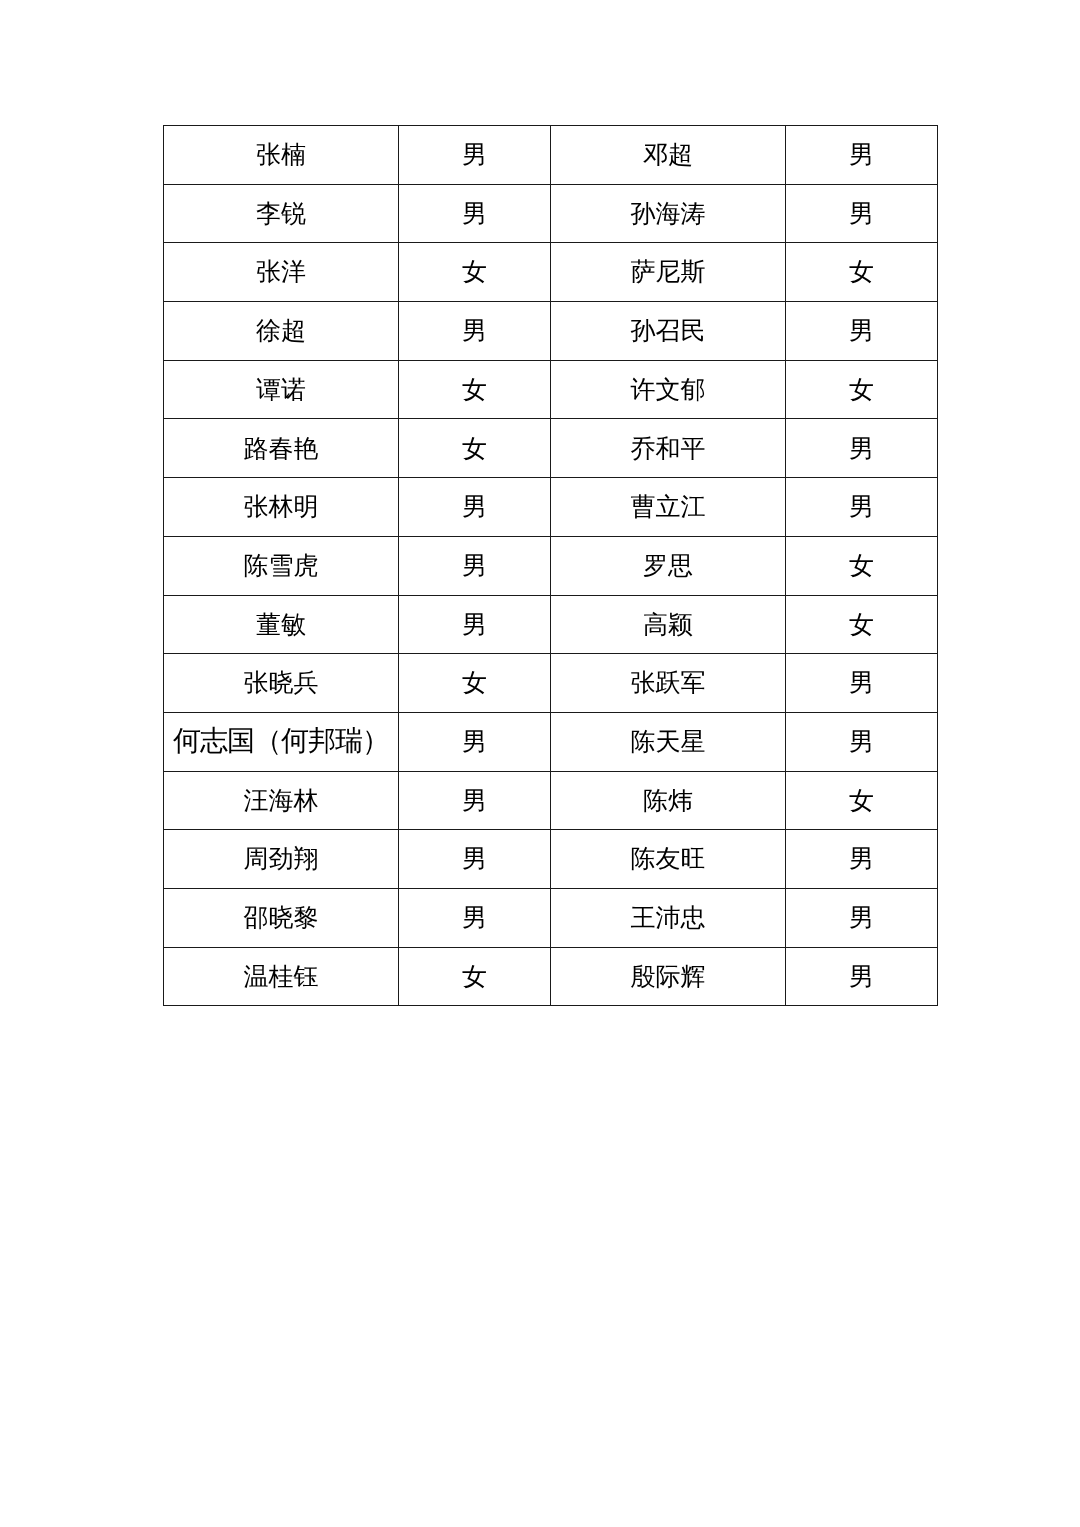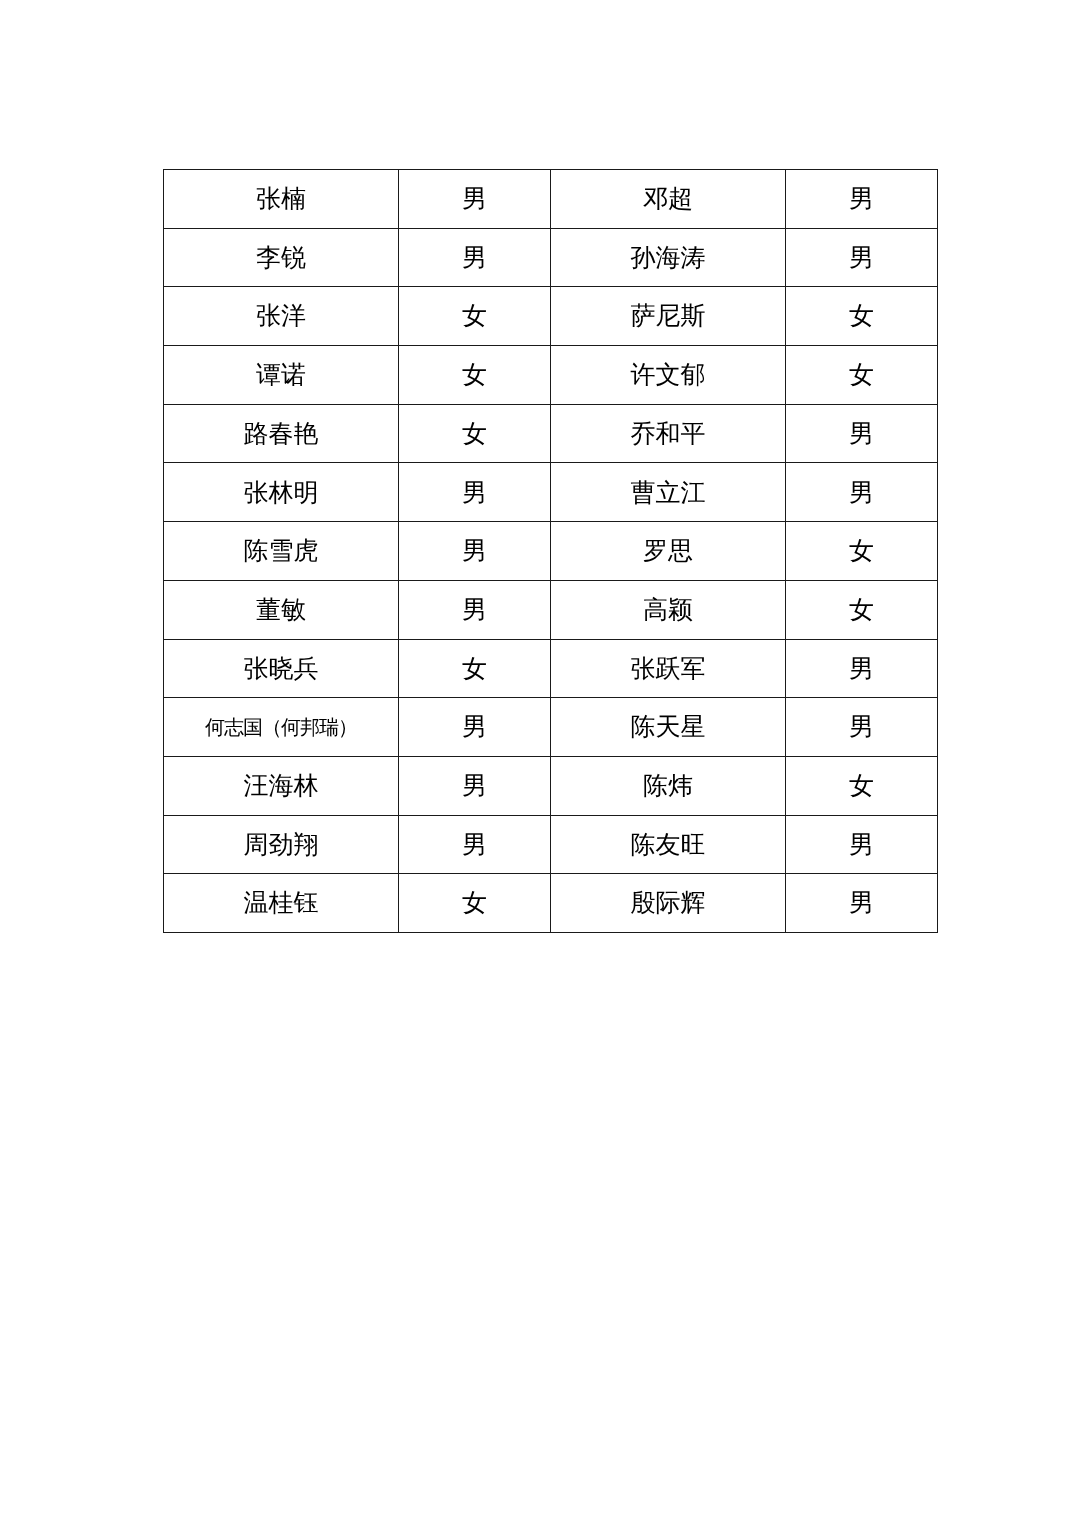--- a/index.html
+++ b/index.html
@@ -23,21 +23,20 @@
   .table-wrap {
     position: absolute;
     left: 163px;
     top: 125px;
     width: 754px;
   }
   table.roster {
     border-collapse: collapse;
     width: 754px;
     table-layout: fixed;
-    margin-top: 44px;
   }
   table.roster td {
     border: 1.5px solid #1a1a1a;
     height: 57.7px;
     text-align: center;
     vertical-align: middle;
     font-size: 25px;
     line-height: 1.1;
     font-family: "Liberation Serif", "DejaVu Serif", serif;
     padding: 0 2px;
@@ -45,21 +44,21 @@
     overflow: hidden;
   }
   table.roster td.name {
     width: 230px;
   }
   table.roster td.gender {
     width: 147px;
   }
   table.roster td.name-long {
     letter-spacing: -1px;
-    font-size: 20px;
+    font-size: 28px;
   }
 </style>
 </head>
 <body>
 
 <div class="page">
   <div class="table-wrap">
     <table class="roster">
       <tbody>
           <tr>
@@ -72,20 +71,26 @@
             <td class="name">李锐</td>
             <td class="gender">男</td>
             <td class="name">孙海涛</td>
             <td class="gender">男</td>
           </tr>
           <tr>
             <td class="name">张洋</td>
             <td class="gender">女</td>
             <td class="name">萨尼斯</td>
             <td class="gender">女</td>
+          </tr>
+          <tr>
+            <td class="name">徐超</td>
+            <td class="gender">男</td>
+            <td class="name">孙召民</td>
+            <td class="gender">男</td>
           </tr>
           <tr>
             <td class="name">谭诺</td>
             <td class="gender">女</td>
             <td class="name">许文郁</td>
             <td class="gender">女</td>
           </tr>
           <tr>
             <td class="name">路春艳</td>
             <td class="gender">女</td>
@@ -128,20 +133,26 @@
             <td class="name">陈炜</td>
             <td class="gender">女</td>
           </tr>
           <tr>
             <td class="name">周劲翔</td>
             <td class="gender">男</td>
             <td class="name">陈友旺</td>
             <td class="gender">男</td>
           </tr>
           <tr>
+            <td class="name">邵晓黎</td>
+            <td class="gender">男</td>
+            <td class="name">王沛忠</td>
+            <td class="gender">男</td>
+          </tr>
+          <tr>
             <td class="name">温桂钰</td>
             <td class="gender">女</td>
             <td class="name">殷际辉</td>
             <td class="gender">男</td>
           </tr>
         </tbody>
     </table>
   </div>
 </div>
 

